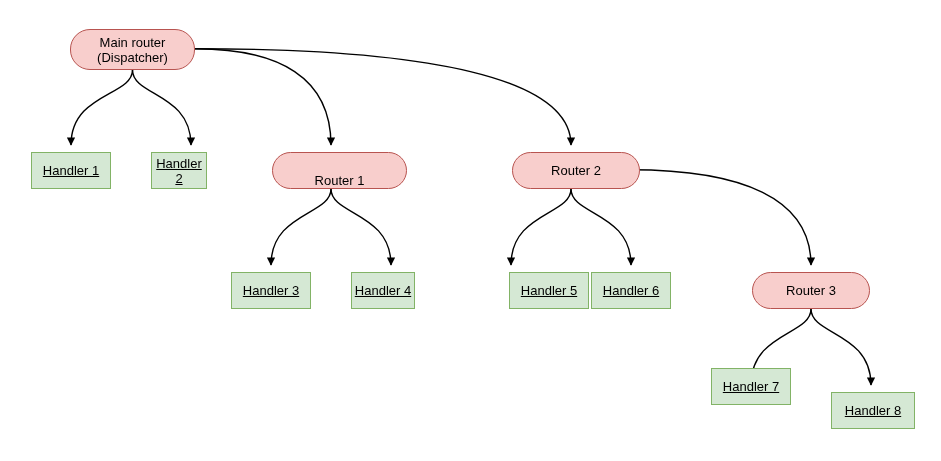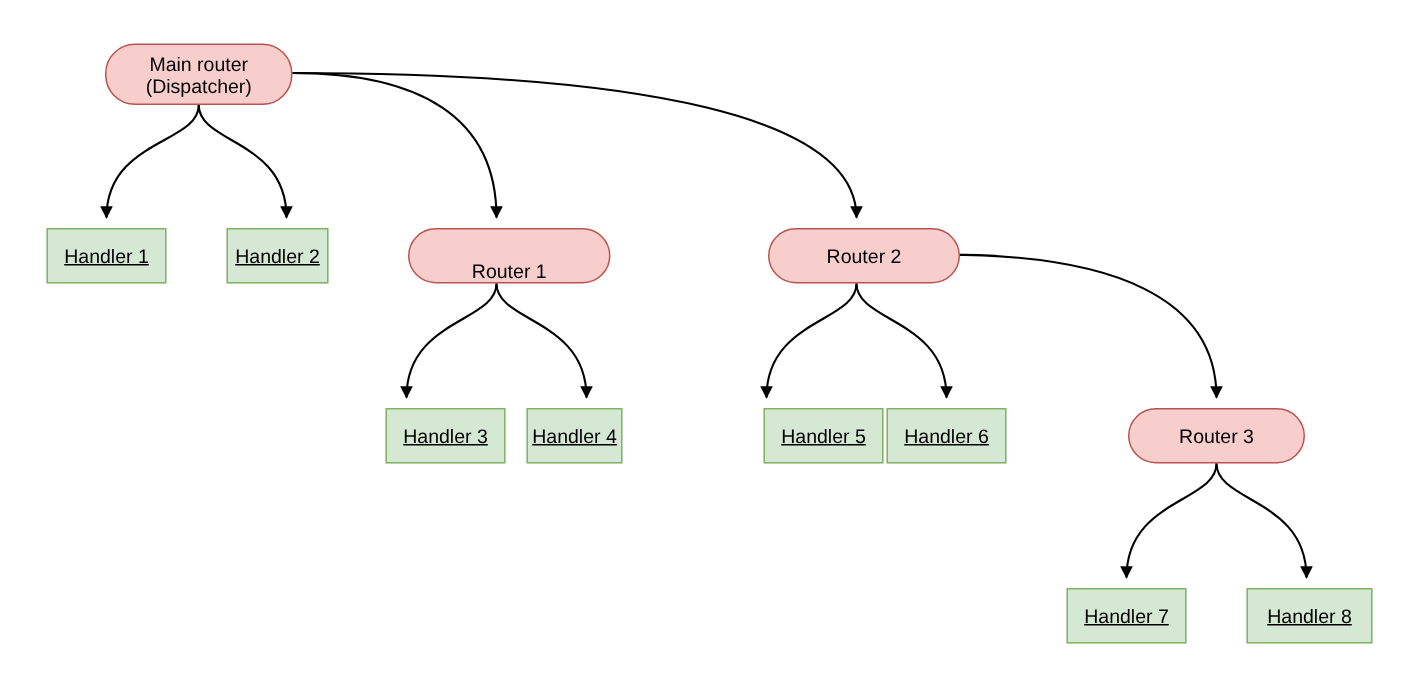--- a/index.html
+++ b/index.html
@@ -76,25 +76,25 @@
         <path d="M 630 169.76 C 742.22 169.76, 811 198.332, 811 265" marker-end="url(#arrow)"></path>
         <path d="M 811 309 C 811 335, 751 332.52, 751 385" marker-end="url(#arrow)"></path>
         <path d="M 811 309 C 811 335, 871 332.52, 871 385" marker-end="url(#arrow)"></path>
       </g>
   </svg>
 
   <div id="node-layer">
       <div class="node node-router" style="left: 70px; top: 29px; width: 125px; height: 41px;"><span class="node-label">Main router
 (Dispatcher)</span></div>
       <div class="node node-handler" style="left: 31px; top: 152px; width: 80px; height: 37px;"><span class="node-label">Handler 1</span></div>
-      <div class="node node-handler" style="left: 151px; top: 152px; width: 68px; height: 37px;"><span class="node-label">Handler 2</span></div>
+      <div class="node node-handler" style="left: 151px; top: 152px; width: 56px; height: 37px;"><span class="node-label">Handler 2</span></div>
       <div class="node node-router" style="left: 272px; top: 152px; width: 135px; height: 37px; align-items: flex-end;"><span class="node-label">Router 1</span></div>
       <div class="node node-router" style="left: 512px; top: 152px; width: 128px; height: 37px;"><span class="node-label">Router 2</span></div>
-      <div class="node node-handler" style="left: 231px; top: 272px; width: 80px; height: 37px; margin-left: 26px;"><span class="node-label">Handler 3</span></div>
+      <div class="node node-handler" style="left: 231px; top: 272px; width: 80px; height: 37px;"><span class="node-label">Handler 3</span></div>
       <div class="node node-handler" style="left: 351px; top: 272px; width: 64px; height: 37px;"><span class="node-label">Handler 4</span></div>
       <div class="node node-handler" style="left: 471px; top: 272px; width: 80px; height: 37px; margin-left: 38px;"><span class="node-label">Handler 5</span></div>
       <div class="node node-handler" style="left: 591px; top: 272px; width: 80px; height: 37px;"><span class="node-label">Handler 6</span></div>
       <div class="node node-router" style="left: 752px; top: 272px; width: 118px; height: 37px; justify-content: center;"><span class="node-label">Router 3</span></div>
-      <div class="node node-handler" style="left: 711px; top: 392px; width: 80px; height: 37px;"><span class="node-label">Handler 7</span></div>
+      <div class="node node-handler" style="left: 711px; top: 368px; width: 80px; height: 37px;"><span class="node-label">Handler 7</span></div>
       <div class="node node-handler" style="left: 831px; top: 392px; width: 84px; height: 37px;"><span class="node-label">Handler 8</span></div>
     </div>
 
 </div>
 
 </body></html>

